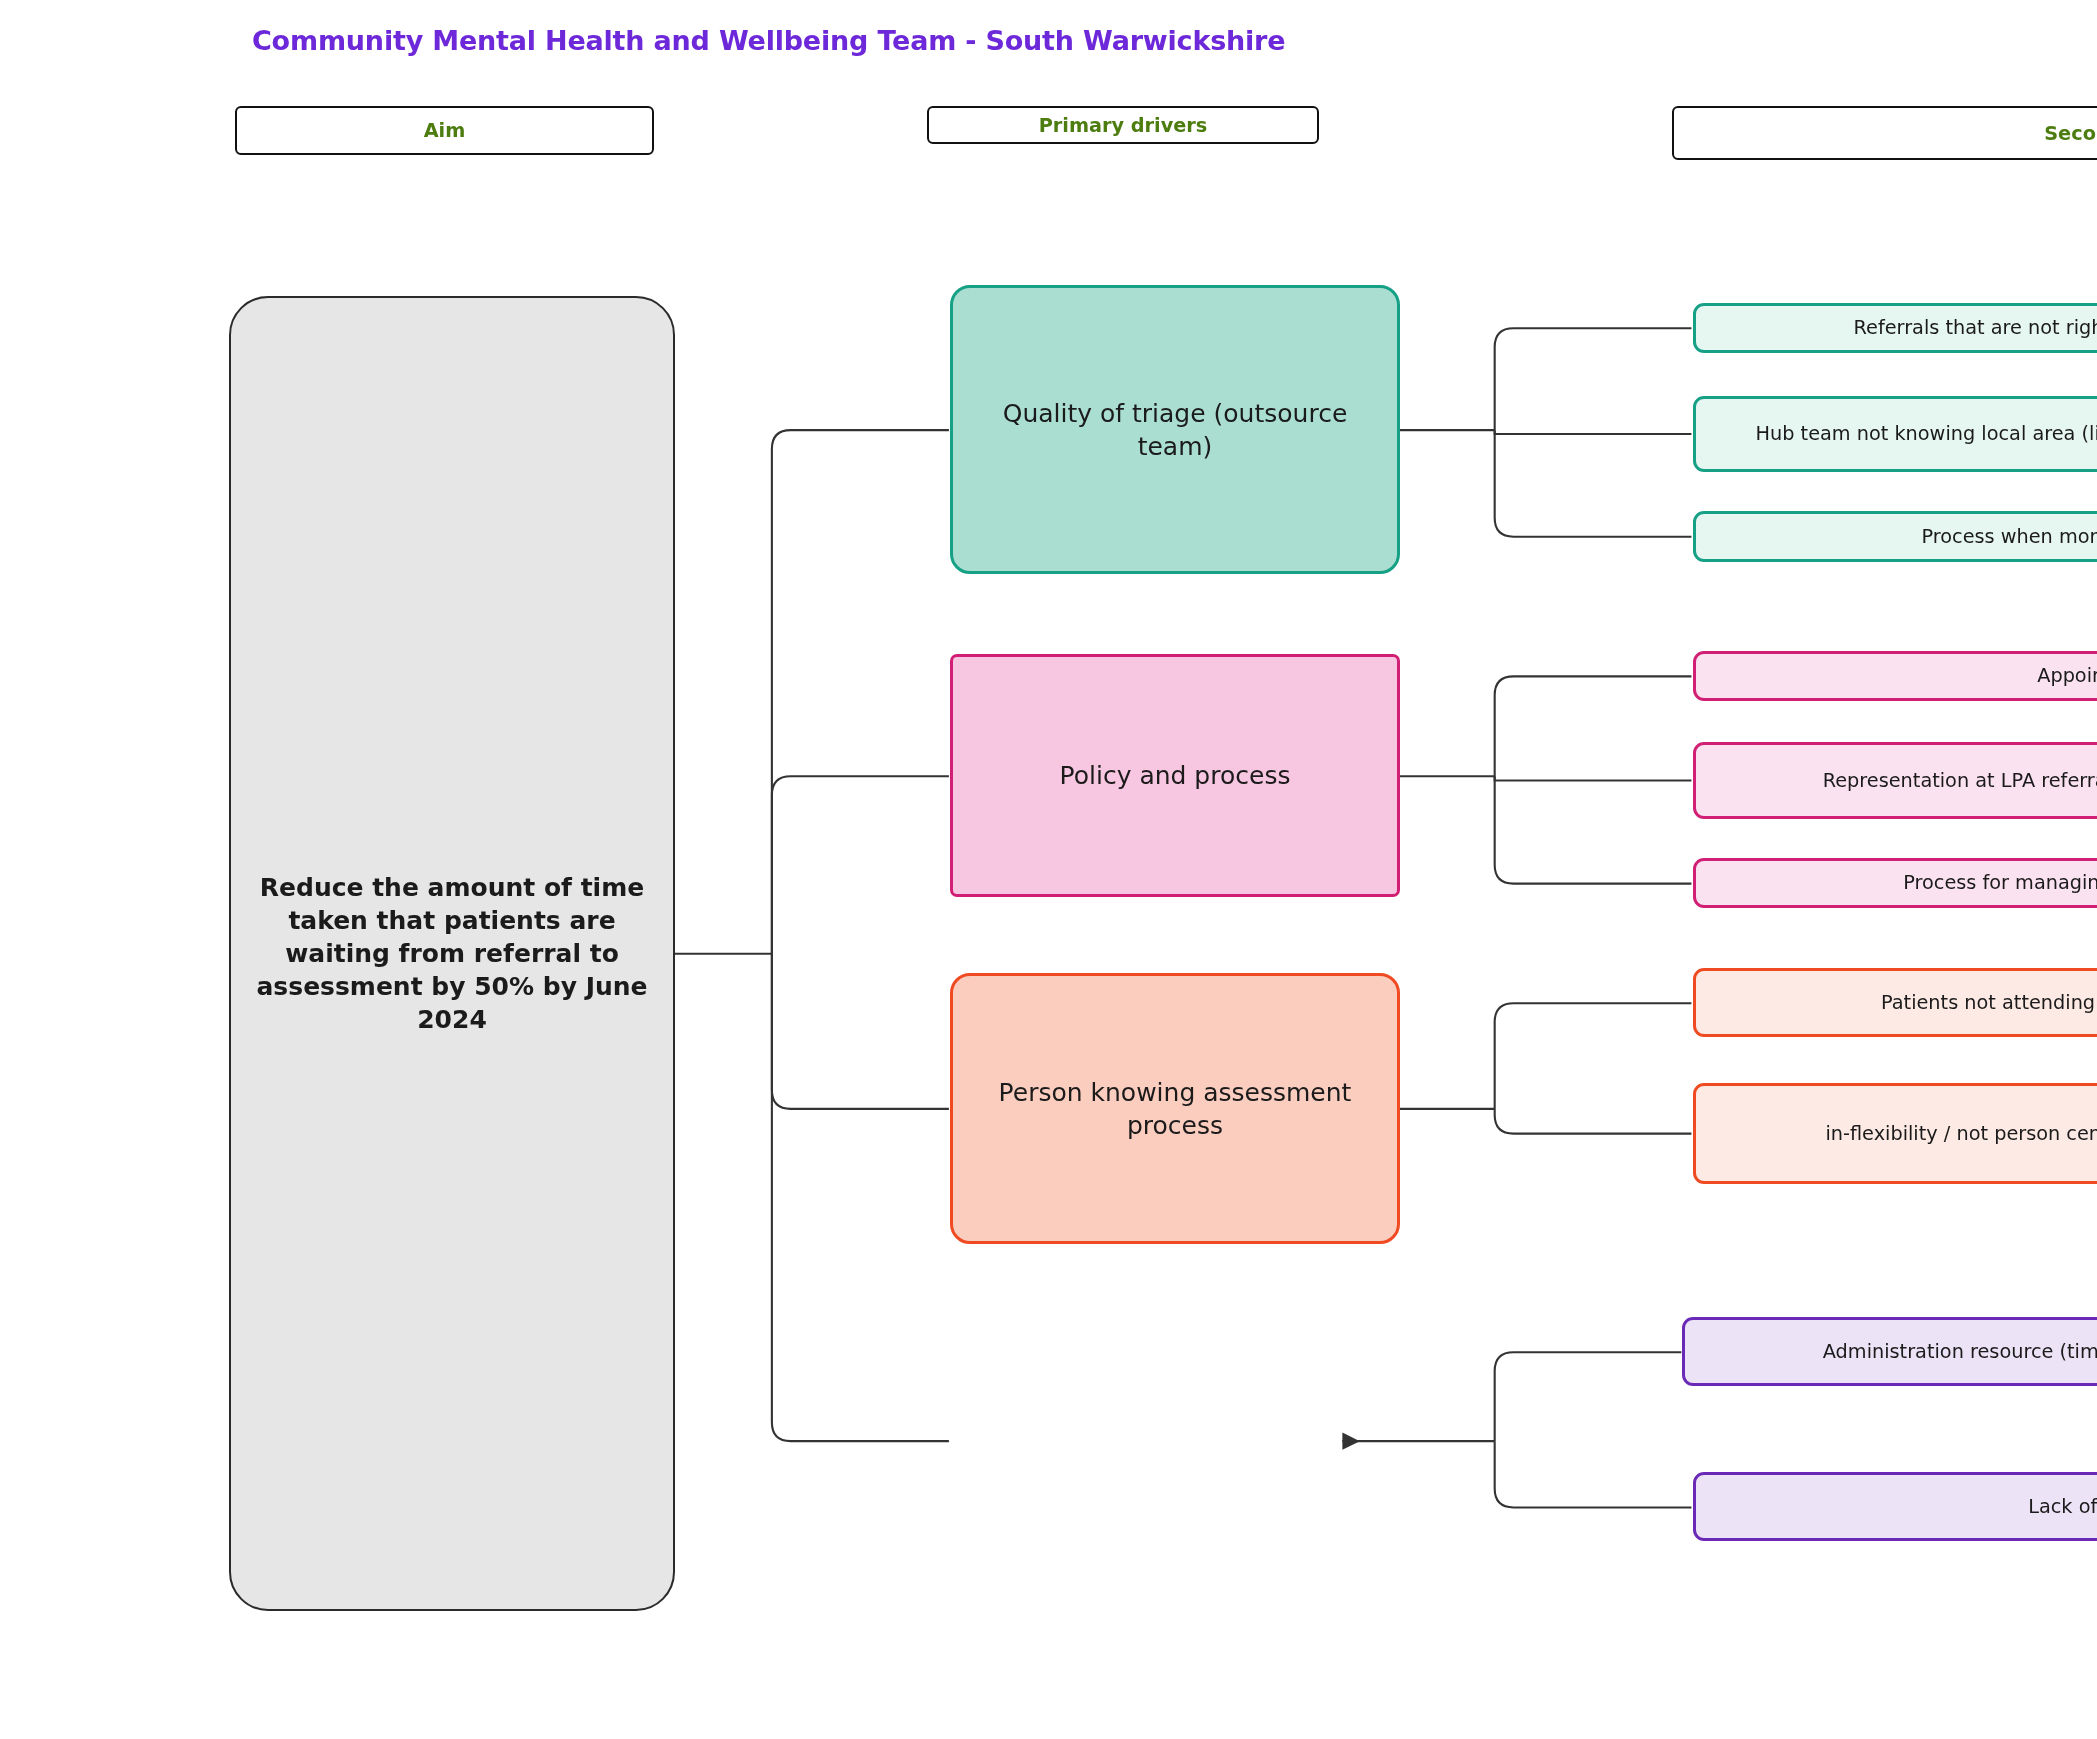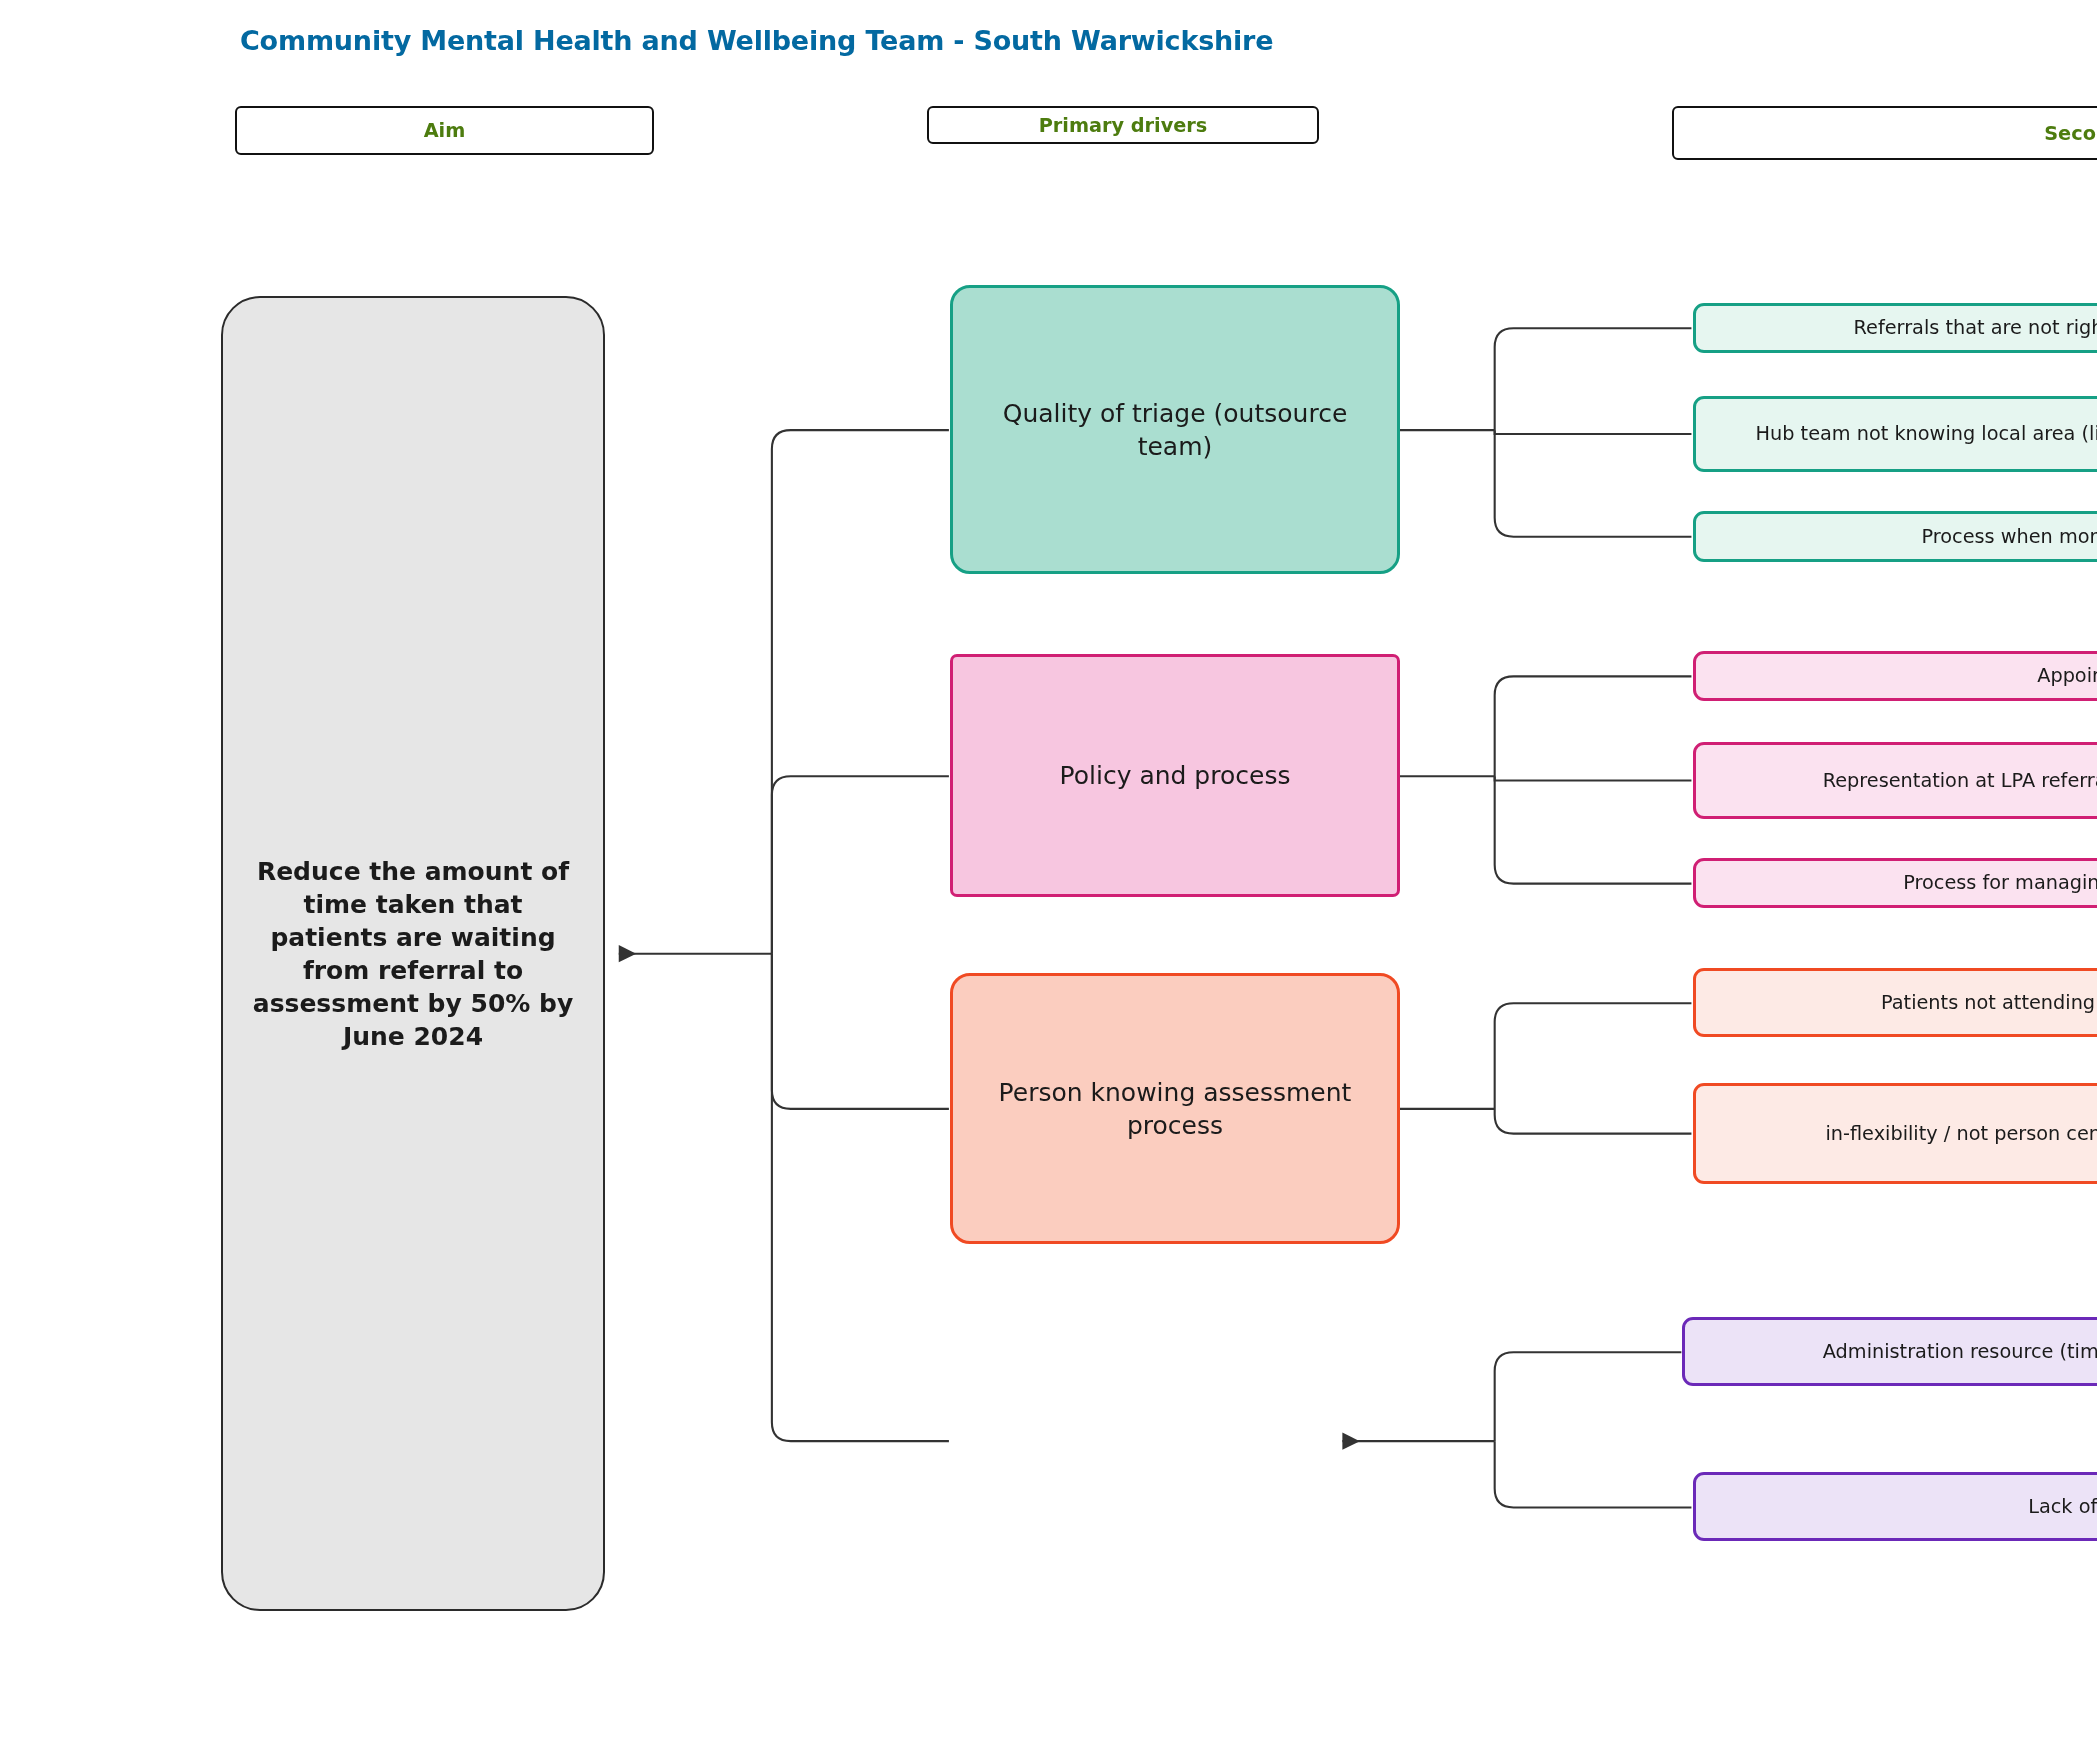--- a/index.html
+++ b/index.html
@@ -14,25 +14,25 @@
     position: relative;
     width: 2788px;
     height: 1740px;
     background: #ffffff;
     overflow: hidden;
   }
 
   
   .diagram-title {
     position: absolute;
-    left: 240px;
+    left: 252px;
     top: 25px;
     font-size: 27px;
     font-weight: bold;
-    color: #0369a1;
+    color: #6d28d9;
     letter-spacing: -0.2px;
     white-space: nowrap;
   }
 
   
   .col-header {
     position: absolute;
     box-sizing: border-box;
     border: 2.9px solid #111111;
     border-radius: 5.9px;
@@ -71,23 +71,23 @@
     display: flex;
     align-items: center;
     justify-content: center;
     text-align: center;
     color: #1b1b1b;
     line-height: 1.32;
   }
 
   
   #aim-node {
-    left: 221px;
+    left: 229px;
     top: 296px;
-    width: 384px;
+    width: 446px;
     height: 1315px;
     background: #e6e6e6;
     border: 2.5px solid #2b2b2b;
     border-radius: 39px;
     font-size: 25px;
     font-weight: bold;
     padding: 0 20px;
   }
   #aim-node .node-text { display: block; }
 

